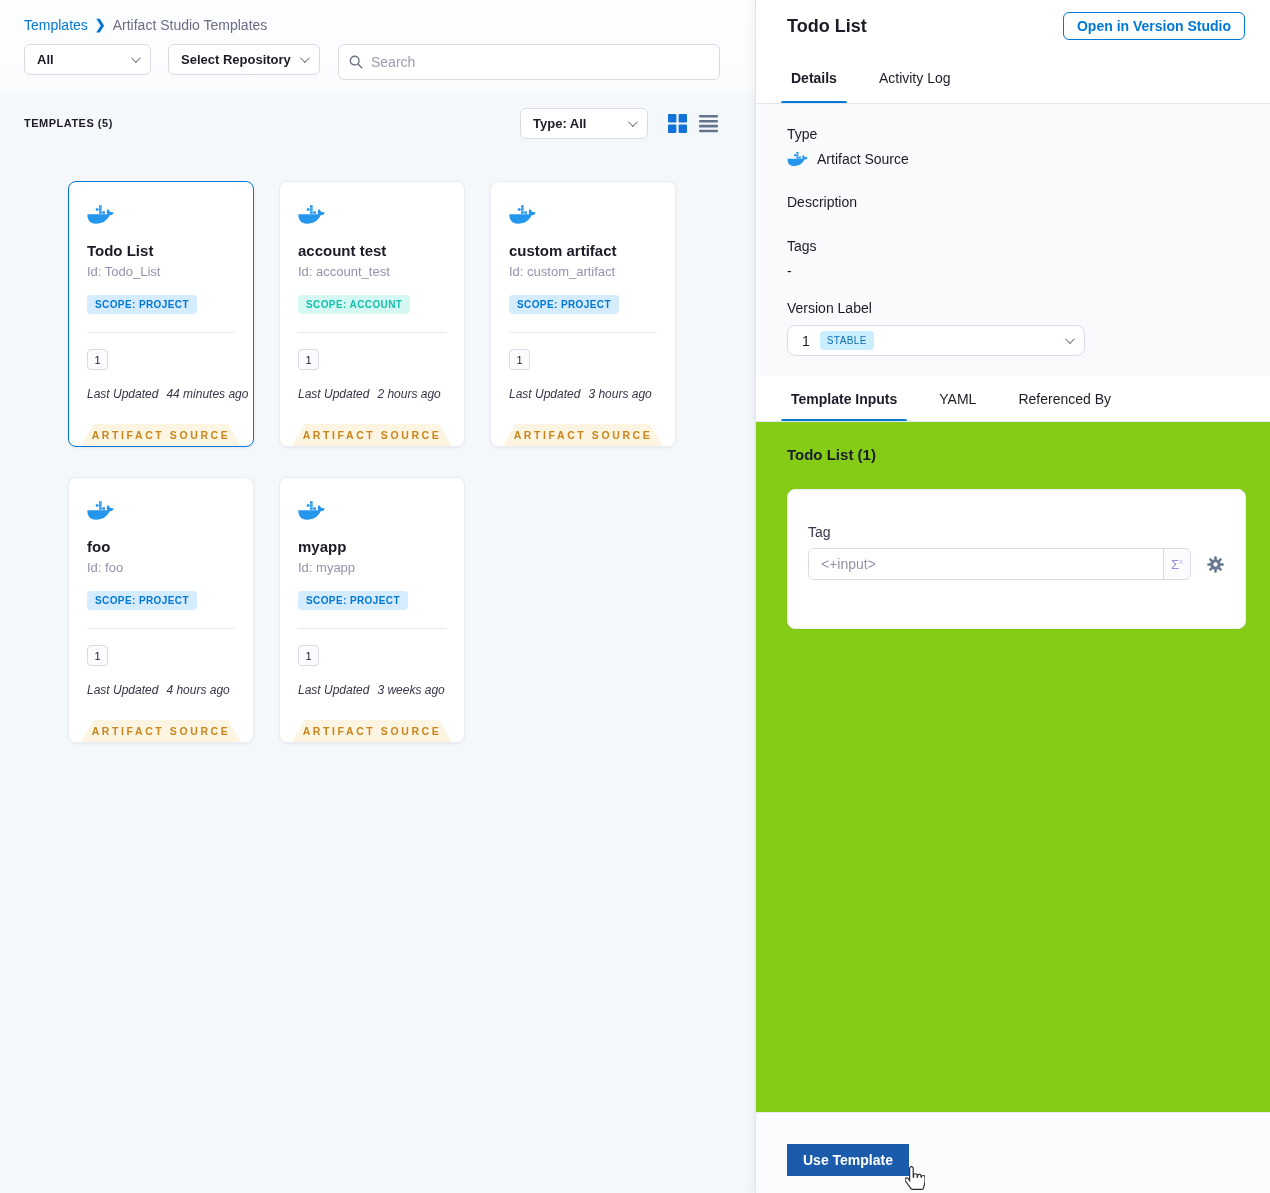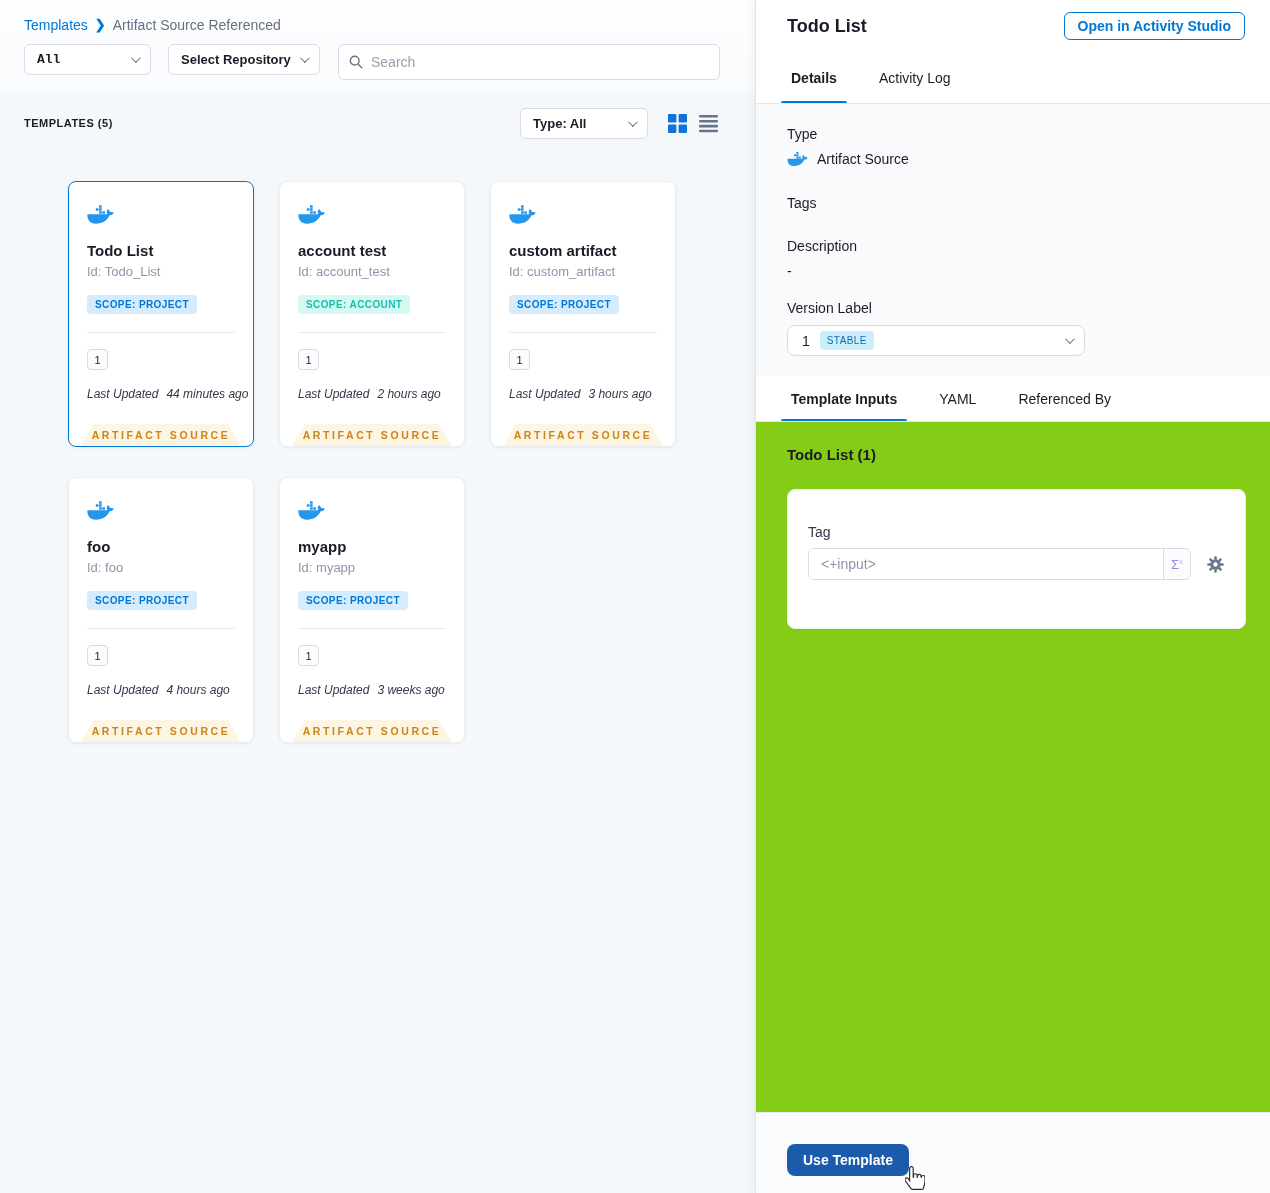--- a/index.html
+++ b/index.html
@@ -13,21 +13,21 @@
   .breadcrumb { position:absolute; left:24px; top:17px; font-size:14px; display:flex; align-items:flex-start; gap:7px; }
   .bc-link { color:#0278d5; text-decoration:none; cursor:pointer; }
   .bc-sep { color:#0278d5; font-size:13px; font-weight:700; }
   .bc-current { color:#6b6d85; }
 
   .select-box { position:absolute; top:44px; height:31px; background:#fff; border:1px solid #d9dae6;
     border-radius:6px; display:flex; align-items:center; justify-content:space-between; padding:0 12px;
     font-size:13px; font-weight:700; color:#1c1c28; cursor:pointer; }
   .chev { width:7px; height:7px; border-right:1.6px solid #6b7280; border-bottom:1.6px solid #6b7280;
     transform:rotate(45deg) translateY(-2px); flex:0 0 auto; }
-  .sel-all { left:24px; width:127px;font-family:Liberation Mono, monospace; }
+  .sel-all { left:24px; width:127px; }
   .sel-repo { left:168px; width:152px;text-align:center; }
 
   .search-box { position:absolute; left:338px; top:44px; width:382px; height:36px; background:#fff;
     border:1px solid #d9dae6; border-radius:6px; display:flex; align-items:center; padding:0 10px; gap:8px; }
   .search-box input { border:none; outline:none; flex:1; font-size:14px; font-family:inherit; color:#1c1c28; background:transparent; }
   .search-box input::placeholder { color:#9c9db0; }
 
   .count-label { position:absolute; left:24px; top:117px; font-size:11px; font-weight:700; letter-spacing:.5px; color:#1c1c28; }
   .sel-type { top:108px; left:520px; width:128px; }
   .view-toggle { position:absolute; top:114px; cursor:pointer; }
@@ -94,21 +94,21 @@
   .tag-input-wrap { width:399px; height:32px; border:1px solid #d9dae6; border-radius:6px; background:#fff;
     display:flex; align-items:stretch; overflow:hidden; }
   .tag-input-wrap input { flex:1; border:none; outline:none; font-size:14px; font-family:inherit; color:#9293ab; padding:0 12px; }
   .expr-btn { width:27px; border-left:1px solid #d9dae6; background:#fcfcff; color:#9b87e0; font-size:13px;
     display:flex; align-items:center; justify-content:center; cursor:pointer; }
   .expr-btn sup { font-size:8px; margin-top:-6px; color:#b9aaec; }
   .gear-wrap { margin-left:15px; cursor:pointer; display:flex; align-items:center; }
 
   .rp-footer { position:absolute; left:0; top:1112px; width:100%; height:81px; background:#fafbfd; border-top:1px solid #e6e9ef; }
   .use-template-btn { position:absolute; left:31px; top:31px; background:#1b5bab; color:#fff; border:none;
-    font-family:inherit; font-size:14px; font-weight:700; padding:8px 16px; border-radius:8px; cursor:pointer; }
+    font-family:inherit; font-size:14px; font-weight:700; padding:8px 16px; border-radius:0; cursor:pointer; }
 
   .cursor { position:absolute; left:905px; top:1166px; pointer-events:none; }
 </style>
 </head>
 <body>
 
 <svg width="0" height="0" style="position:absolute">
   <defs>
     <symbol id="docker-whale" viewBox="0 0 640 512">
       <path fill="#2496ed" d="M349.9 236.3h-66.1v-59.4h66.1v59.4zm0-204.3h-66.1v60.7h66.1V32zm78.2 144.8H362v59.4h66.1v-59.4zm-156.3-72.1h-66.1v60.1h66.1v-60.1zm78.1 0h-66.1v60.1h66.1v-60.1zm276.8 100c-14.4-9.7-47.6-13.2-73.1-8.4-3.3-24-16.7-44.9-41.1-63.7l-14-9.3-9.3 14c-18.4 27.8-23.4 73.6-3.7 103.8-8.7 4.7-25.8 11.1-48.4 10.7H2.4c-8.7 50.8 5.8 116.8 44 162.1 37.1 43.9 92.7 66.2 165.4 66.2 157.4 0 273.9-72.5 328.4-204.2 21.4.4 67.6.1 91.3-45.2 1.5-2.5 6.6-13.2 8.5-17.1l-13.3-8.9z"></path>
@@ -124,21 +124,21 @@
       <circle cx="12" cy="12" r="2.7" fill="#fff"></circle>
     </symbol>
   </defs>
 </svg>
 
 <div class="left-panel">
 
   <div class="breadcrumb">
     <a class="bc-link">Templates</a>
     <span class="bc-sep">❯</span>
-    <span class="bc-current">Artifact Source Referenced</span>
+    <span class="bc-current">Artifact Studio Templates</span>
   </div>
 
   <div class="select-box sel-all">
     <span>All</span>
     <span class="chev"></span>
   </div>
 
   <div class="select-box sel-repo">
     <span>Select Repository</span>
     <span class="chev"></span>
@@ -254,38 +254,38 @@
       <div class="ribbon">ARTIFACT SOURCE</div>
     </div>
 
   </div>
 </div>
 
 <div class="right-panel">
 
   <div class="rp-header">
     <span class="rp-title">Todo List</span>
-    <button class="open-studio-btn">Open in Activity Studio</button>
+    <button class="open-studio-btn">Open in Version Studio</button>
   </div>
 
   <div class="tabbar tabbar-1">
     <div class="tab active">Details</div>
     <div class="tab">Activity Log</div>
   </div>
 
   <div class="details-sec">
     <div class="fld-label">Type</div>
     <div class="type-row">
       <svg width="21" height="16">
           <use href="#docker-whale"></use>
         </svg>
       <span>Artifact Source</span>
     </div>
+    <div class="fld-label lbl-desc">Description</div>
     <div class="fld-label lbl-tags">Tags</div>
-    <div class="fld-label lbl-desc">Description</div>
     <div class="tags-val">-</div>
     <div class="fld-label lbl-version">Version Label</div>
     <div class="version-dd">
       <span class="version-num">1</span>
       <span class="stable-badge">STABLE</span>
       <span class="chev"></span>
     </div>
   </div>
 
   <div class="tabbar tabbar-2">

